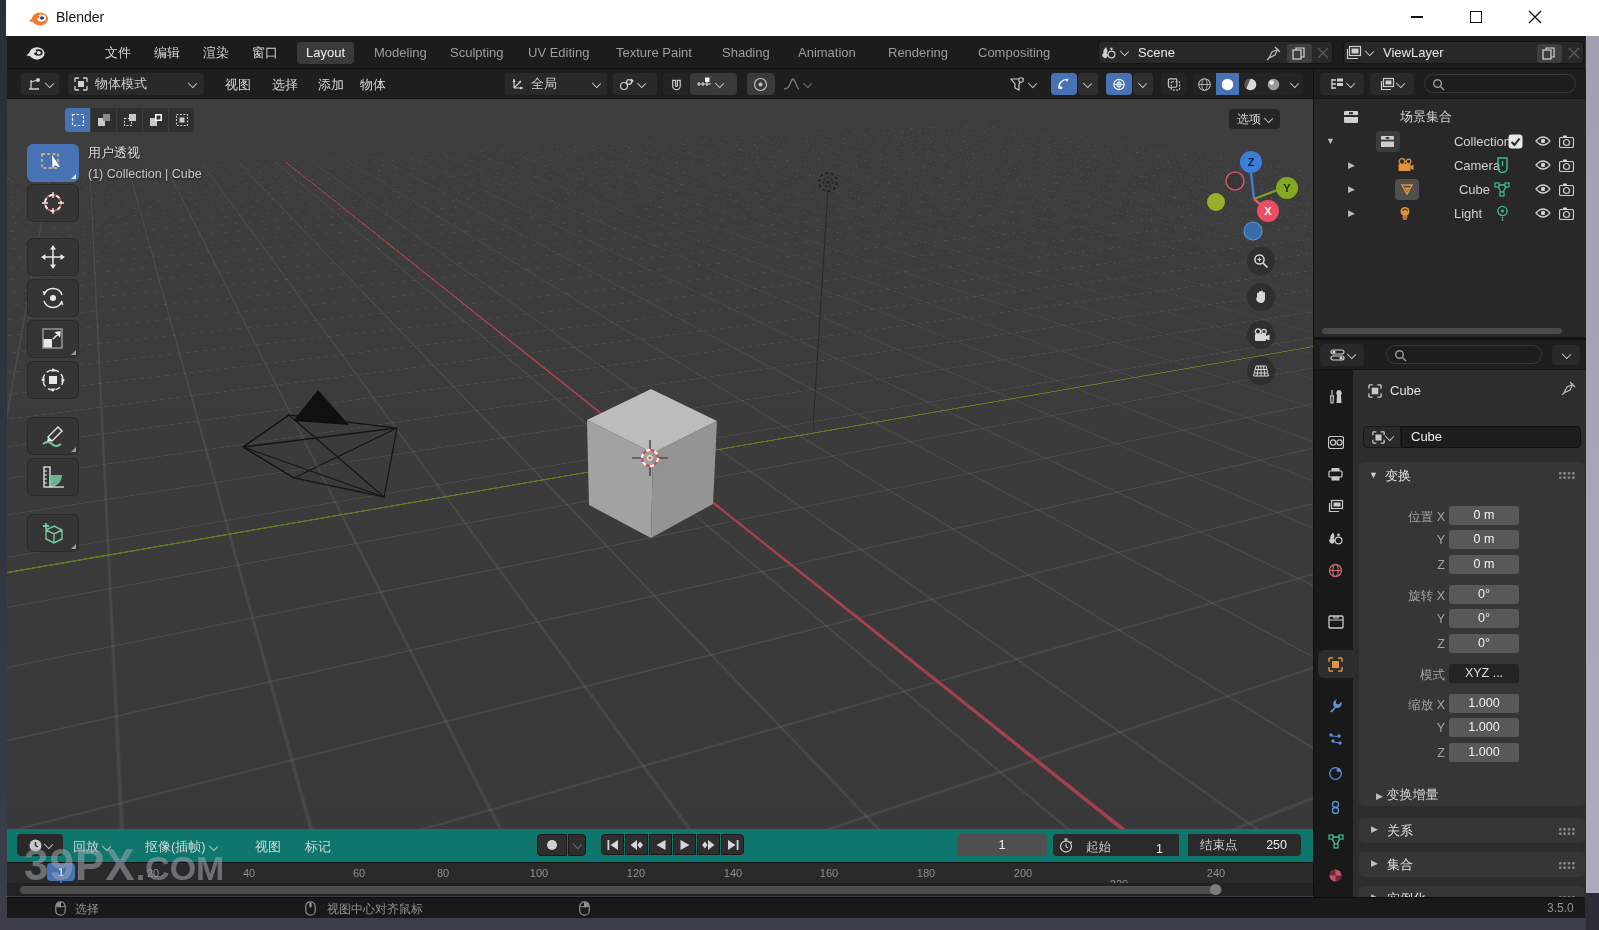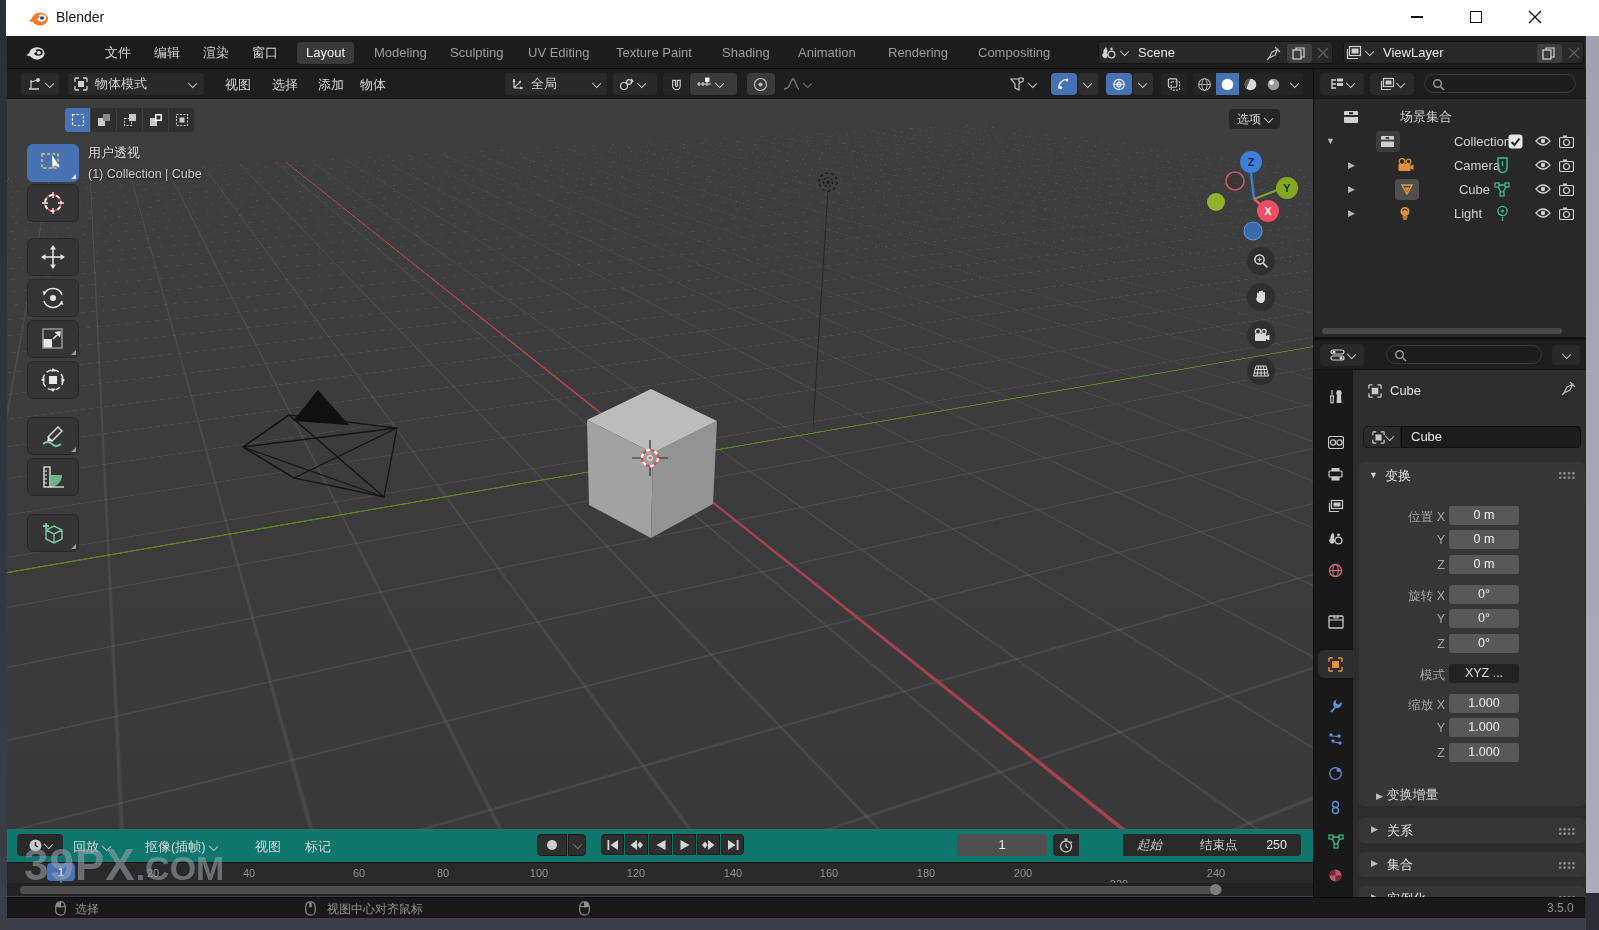--- a/index.html
+++ b/index.html
@@ -865,21 +865,21 @@
       </svg>
     </div>
 
   <div style="position:absolute;left:950px;top:5px;width:90px;height:22px;background:#4f4f4f;border-radius:4px;text-align:center;line-height:22px;color:#f2f2f2;font-size:13px;">1</div>
   <div style="position:absolute;left:1046px;top:5px;width:26px;height:22px;background:#2a2a2a;border-radius:4px 0 0 4px;display:flex;align-items:center;justify-content:center;">
     <svg width="14" height="15" viewBox="0 0 14 15">
         <circle cx="7" cy="8.5" r="5.5" fill="none" stroke="#c9c9c9" stroke-width="1.3"></circle>
         <path d="M7 5.5 V8.5 L9 10 M5 1 h4 M7 1 V3 M11.5 3.5 l1.5 1.5" stroke="#c9c9c9" stroke-width="1.2" fill="none"></path>
       </svg>
   </div>
-  <div style="position:absolute;left:1116px;top:5px;width:107px;height:22px;background:#2a2a2a;display:flex;align-items:center;font-style:italic;">
+  <div style="position:absolute;left:1065px;top:5px;width:107px;height:22px;background:#2a2a2a;display:flex;align-items:flex-end;">
     <span style="margin-left:14px;color:#cdcdcd;font-size:12.5px;">起始</span>
     <span style="position:absolute;right:16px;color:#ededed;font-size:12.5px;">1</span>
   </div>
   <div style="position:absolute;left:1181px;top:5px;width:113px;height:22px;background:#2a2a2a;border-radius:0 4px 4px 0;display:flex;align-items:center;">
     <span style="margin-left:12px;color:#cdcdcd;font-size:12.5px;">结束点</span>
     <span style="position:absolute;right:14px;color:#ededed;font-size:12.5px;">250</span>
   </div>
 
   <div id="ruler">
     <span class="tick-num" style="left:146px;">20</span>

